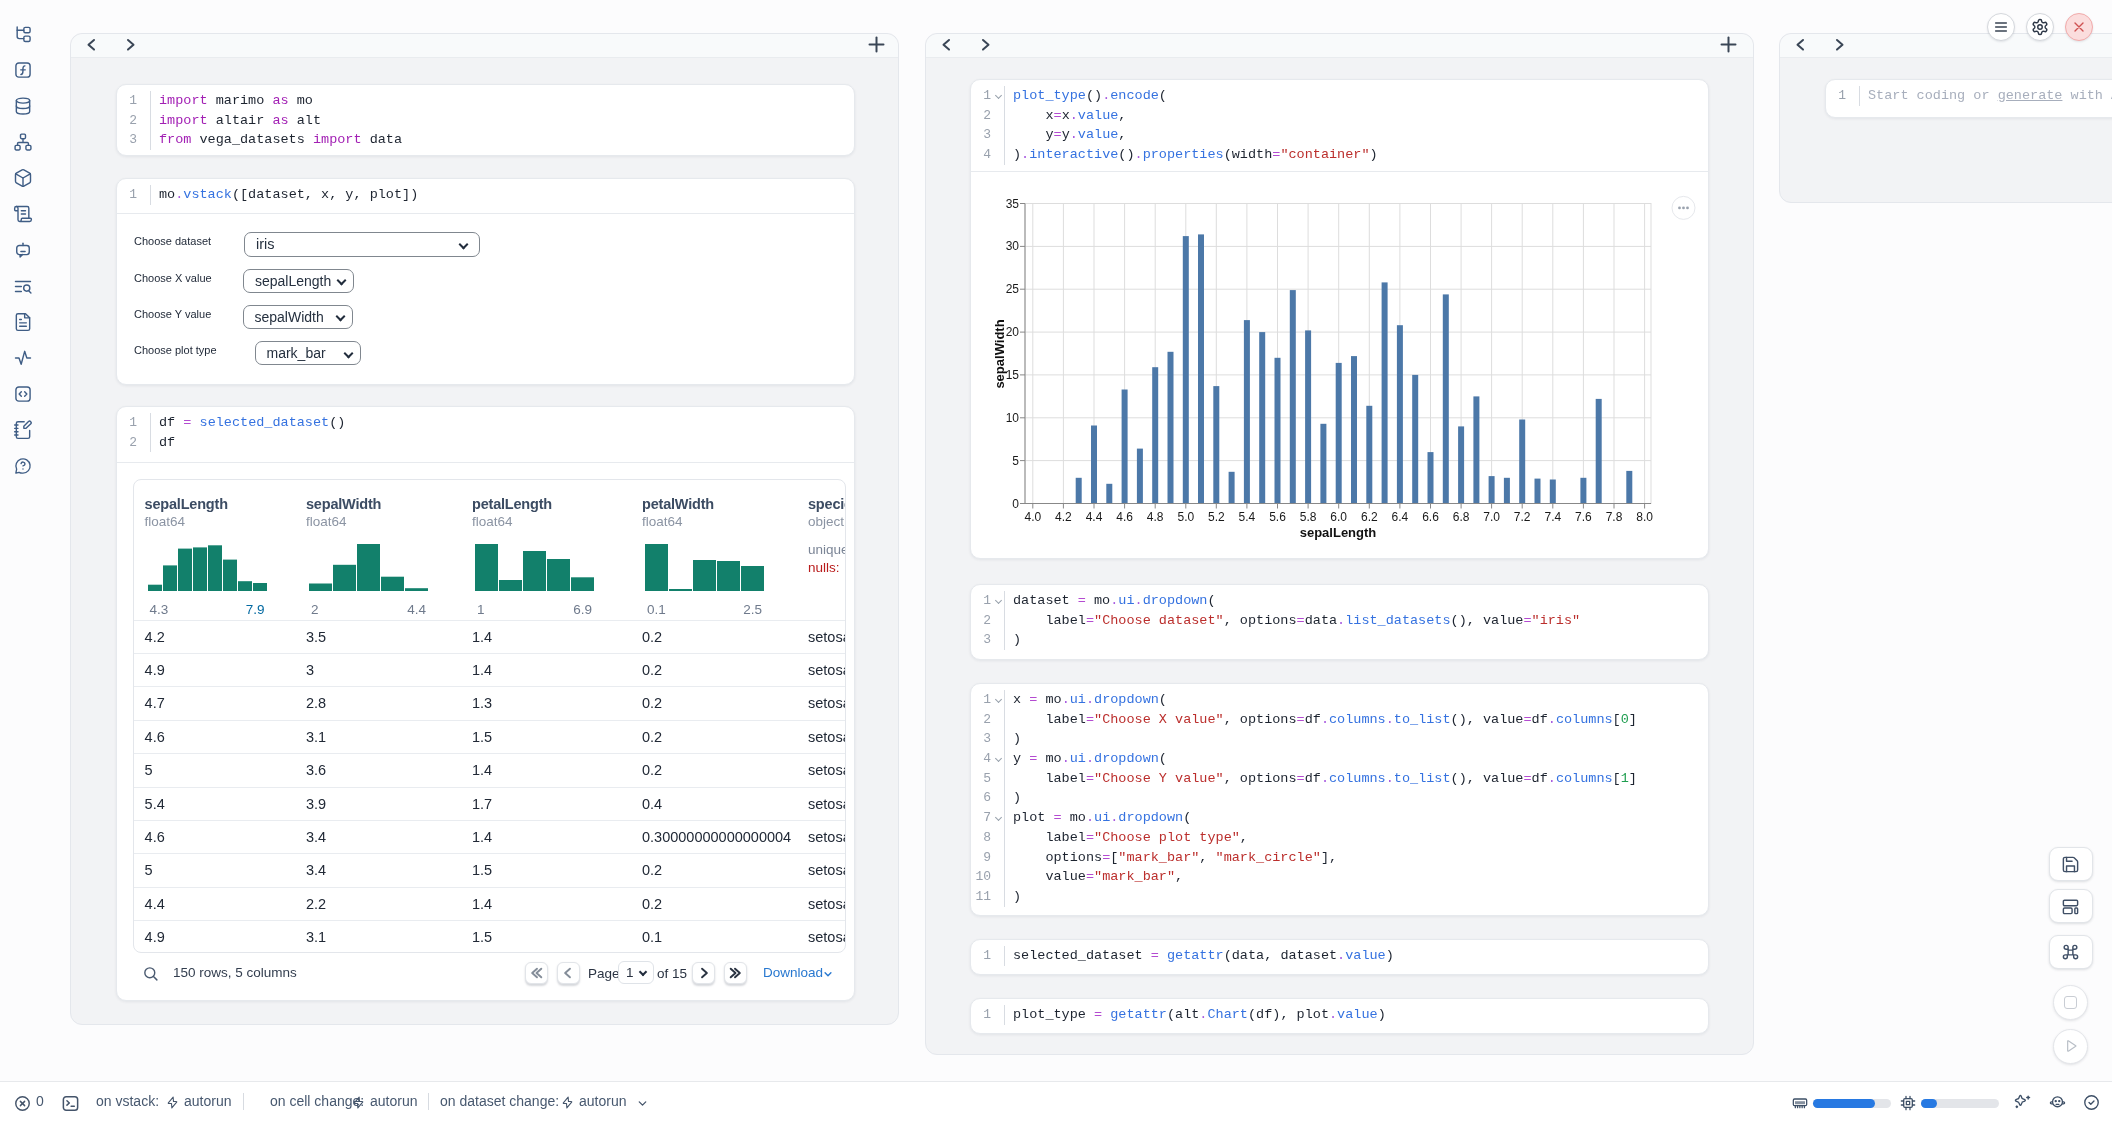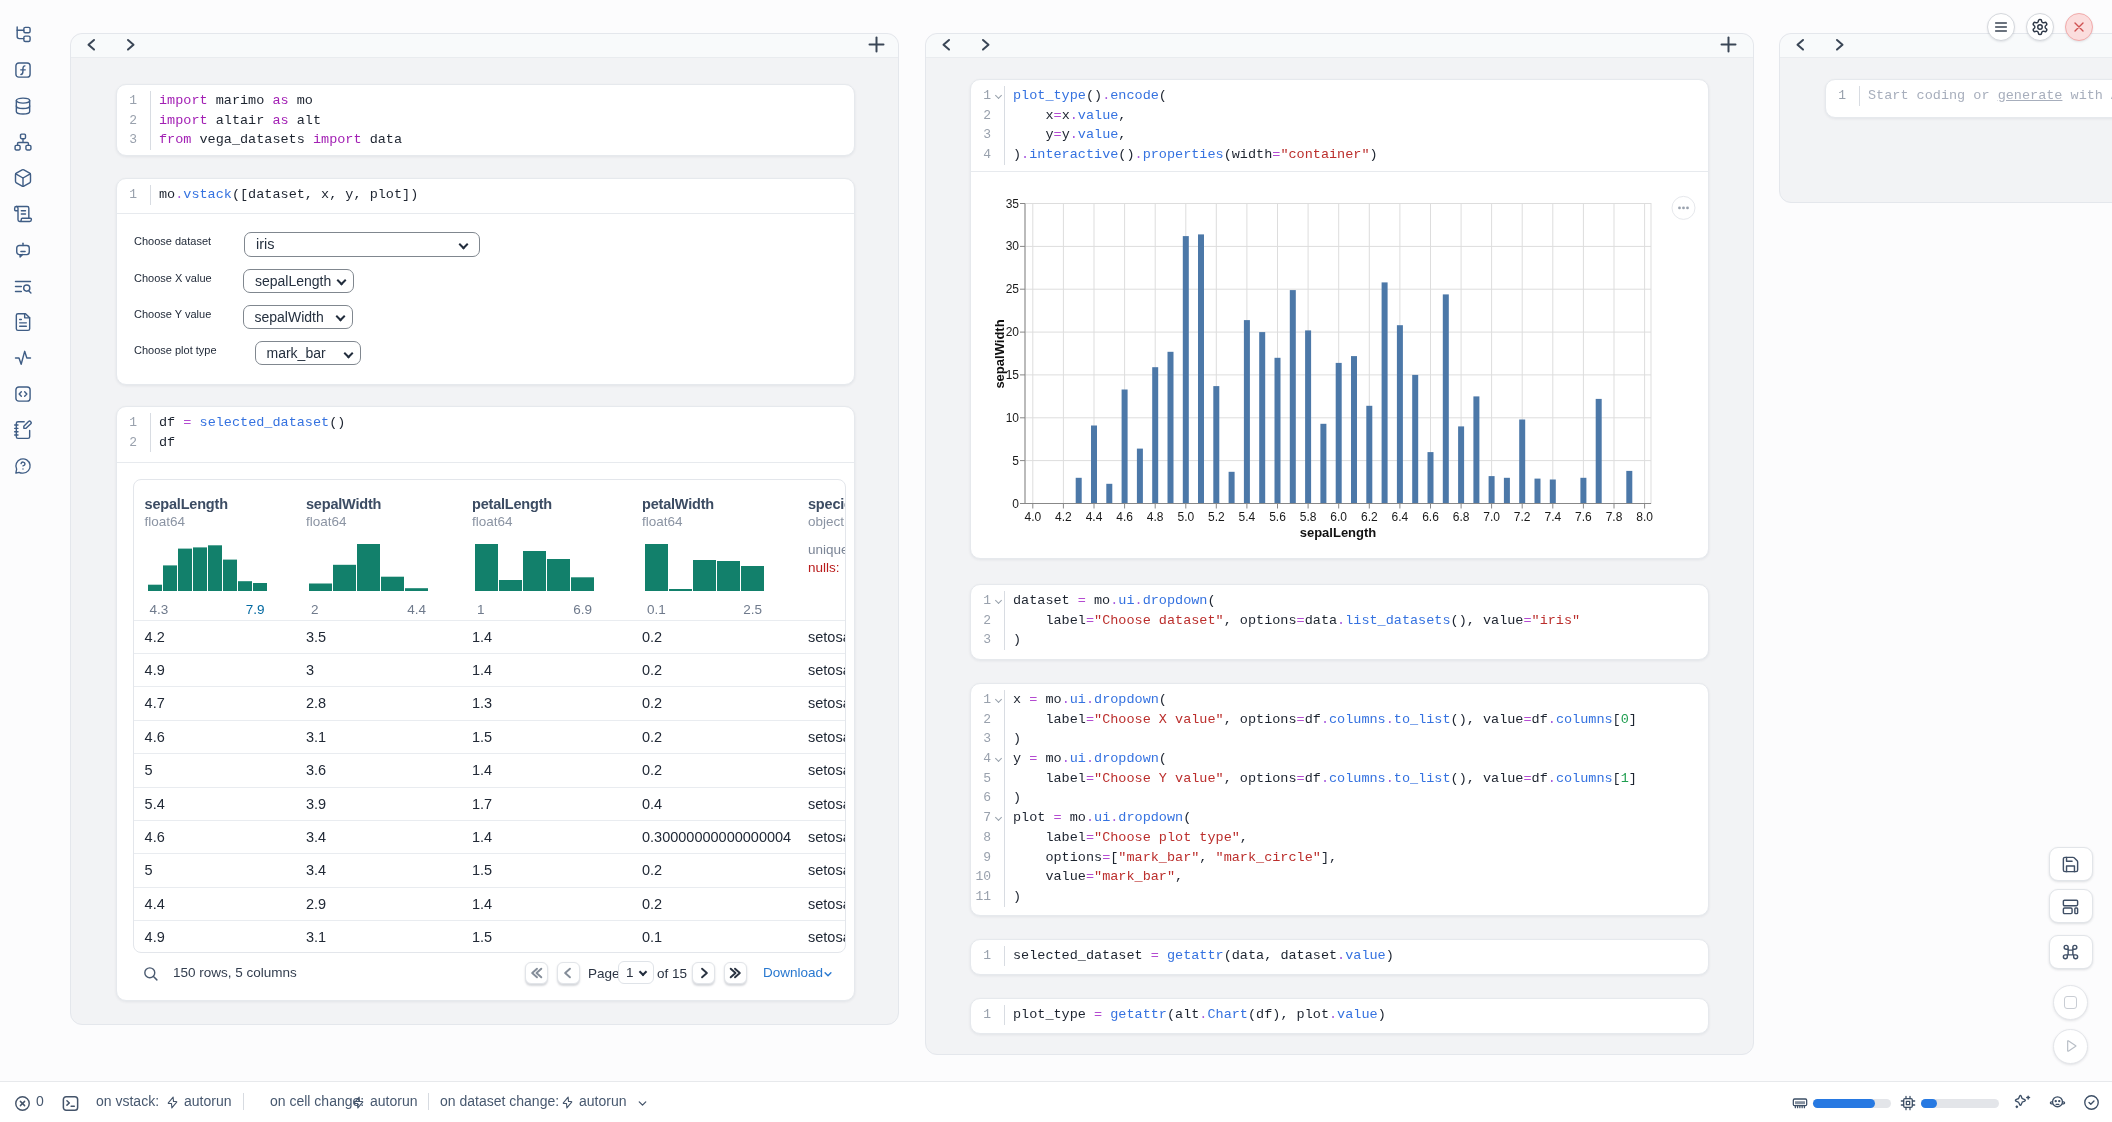--- a/index.html
+++ b/index.html
@@ -269,21 +269,21 @@
       </div>
 <div class="trow" style="top:373.4px">
         <span style="position:absolute;left:10.6px">5</span>
         <span style="position:absolute;left:172px">3.4</span>
         <span style="position:absolute;left:338px">1.5</span>
         <span style="position:absolute;left:508px">0.2</span>
         <span style="position:absolute;left:674px">setosa</span>
       </div>
 <div class="trow" style="top:406.8px">
         <span style="position:absolute;left:10.6px">4.4</span>
-        <span style="position:absolute;left:172px">2.9</span>
+        <span style="position:absolute;left:172px">2.2</span>
         <span style="position:absolute;left:338px">1.4</span>
         <span style="position:absolute;left:508px">0.2</span>
         <span style="position:absolute;left:674px">setosa</span>
       </div>
 <div class="trow" style="top:440.2px">
         <span style="position:absolute;left:10.6px">4.9</span>
         <span style="position:absolute;left:172px">3.1</span>
         <span style="position:absolute;left:338px">1.5</span>
         <span style="position:absolute;left:508px">0.1</span>
         <span style="position:absolute;left:674px">setosa</span>

